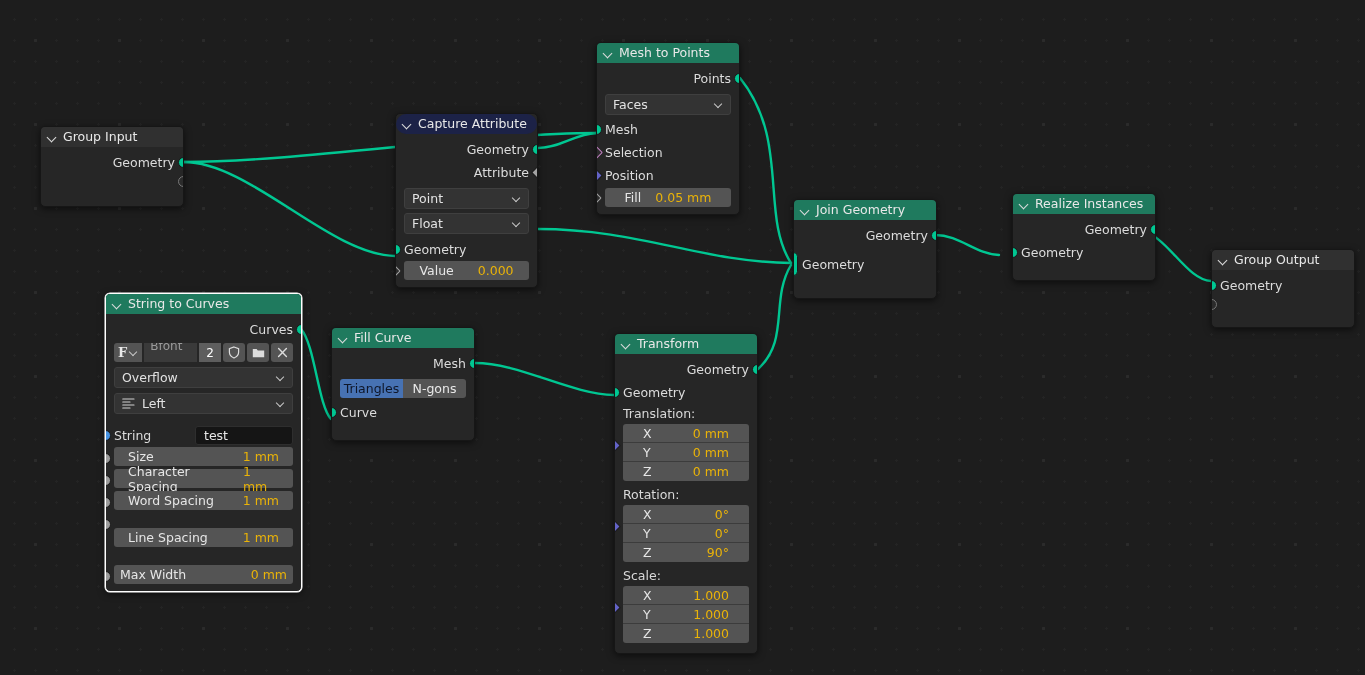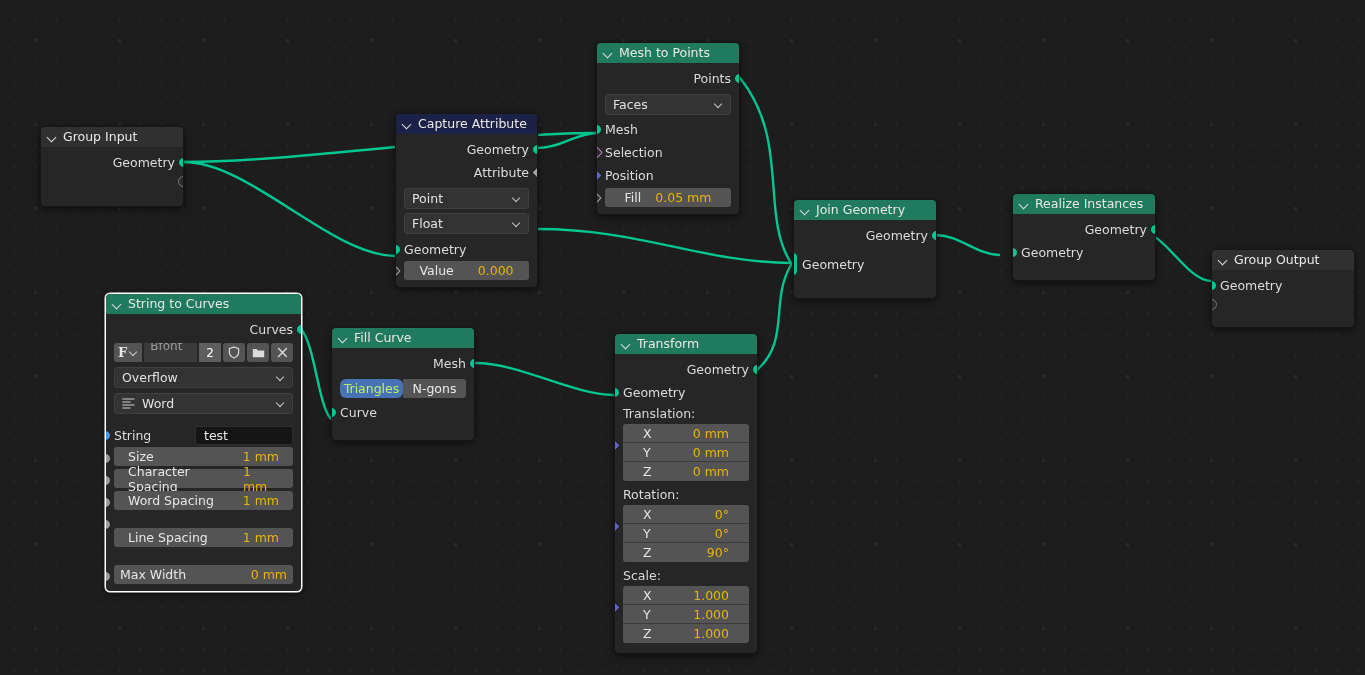--- a/index.html
+++ b/index.html
@@ -48,21 +48,21 @@
     line-height: 20px;
     padding: 0 7px;
     font-size: 12.5px;
     color: #e8e8e8;
     display: flex;
     align-items: center;
     gap: 6px;
     white-space: nowrap;
   }
   .hdr-geometry { background: #1f7a5e; }
-  .hdr-attribute { background: #1c2247; }
+  .hdr-attribute { background: #1c2247; border-radius: 10px; }
   .hdr-group { background: #303030; }
   .collapse-tri {
     display: inline-block;
     width: 9px;
     height: 9px;
     position: relative;
     flex: 0 0 auto;
   }
   .collapse-tri::before {
     content: "";
@@ -190,21 +190,21 @@
     font-size: 12.5px;
   }
   .seg > div {
     flex: 1;
     display: flex;
     align-items: center;
     justify-content: center;
     color: #e9e9e9;
     background: #545454;
   }
-  .seg > div.active { background: #4772b3; color: #bef264; border-radius: 6px; }
+  .seg > div.active { background: #4772b3; color: #0f172a; }
   .sectionlabel {
     font-size: 12.5px;
     color: #d8d8d8;
     padding: 2px 8px 3px 8px;
   }
   .fontrow {
     display: flex;
     height: 19px;
     gap: 2px;
     align-items: stretch;
@@ -471,21 +471,21 @@
           <span class="chev"></span>
         </div>
       </div>
 
       <div style="padding:5px 8px 0 8px;">
         <div class="dropdown">
           <span style="display:flex; align-items:center; gap:7px;">
             <svg class="mini" width="13" height="11" viewBox="0 0 13 11">
               <path d="M0.8 1 H12 M0.8 4 H8 M0.8 7 H12 M0.8 10 H8" stroke="#d2d2d2" stroke-width="1.2" stroke-linecap="round"></path>
             </svg>
-            <span>Word</span>
+            <span>Left</span>
           </span>
           <span class="chev"></span>
         </div>
       </div>
 
 
       <div class="row in" style="margin-top:10px; justify-content:space-between; ">
         <span class="socket string" style="left:-6px; top:6px;"></span>
         <span>String</span>
         <span class="text-input" style="width:98px;">

